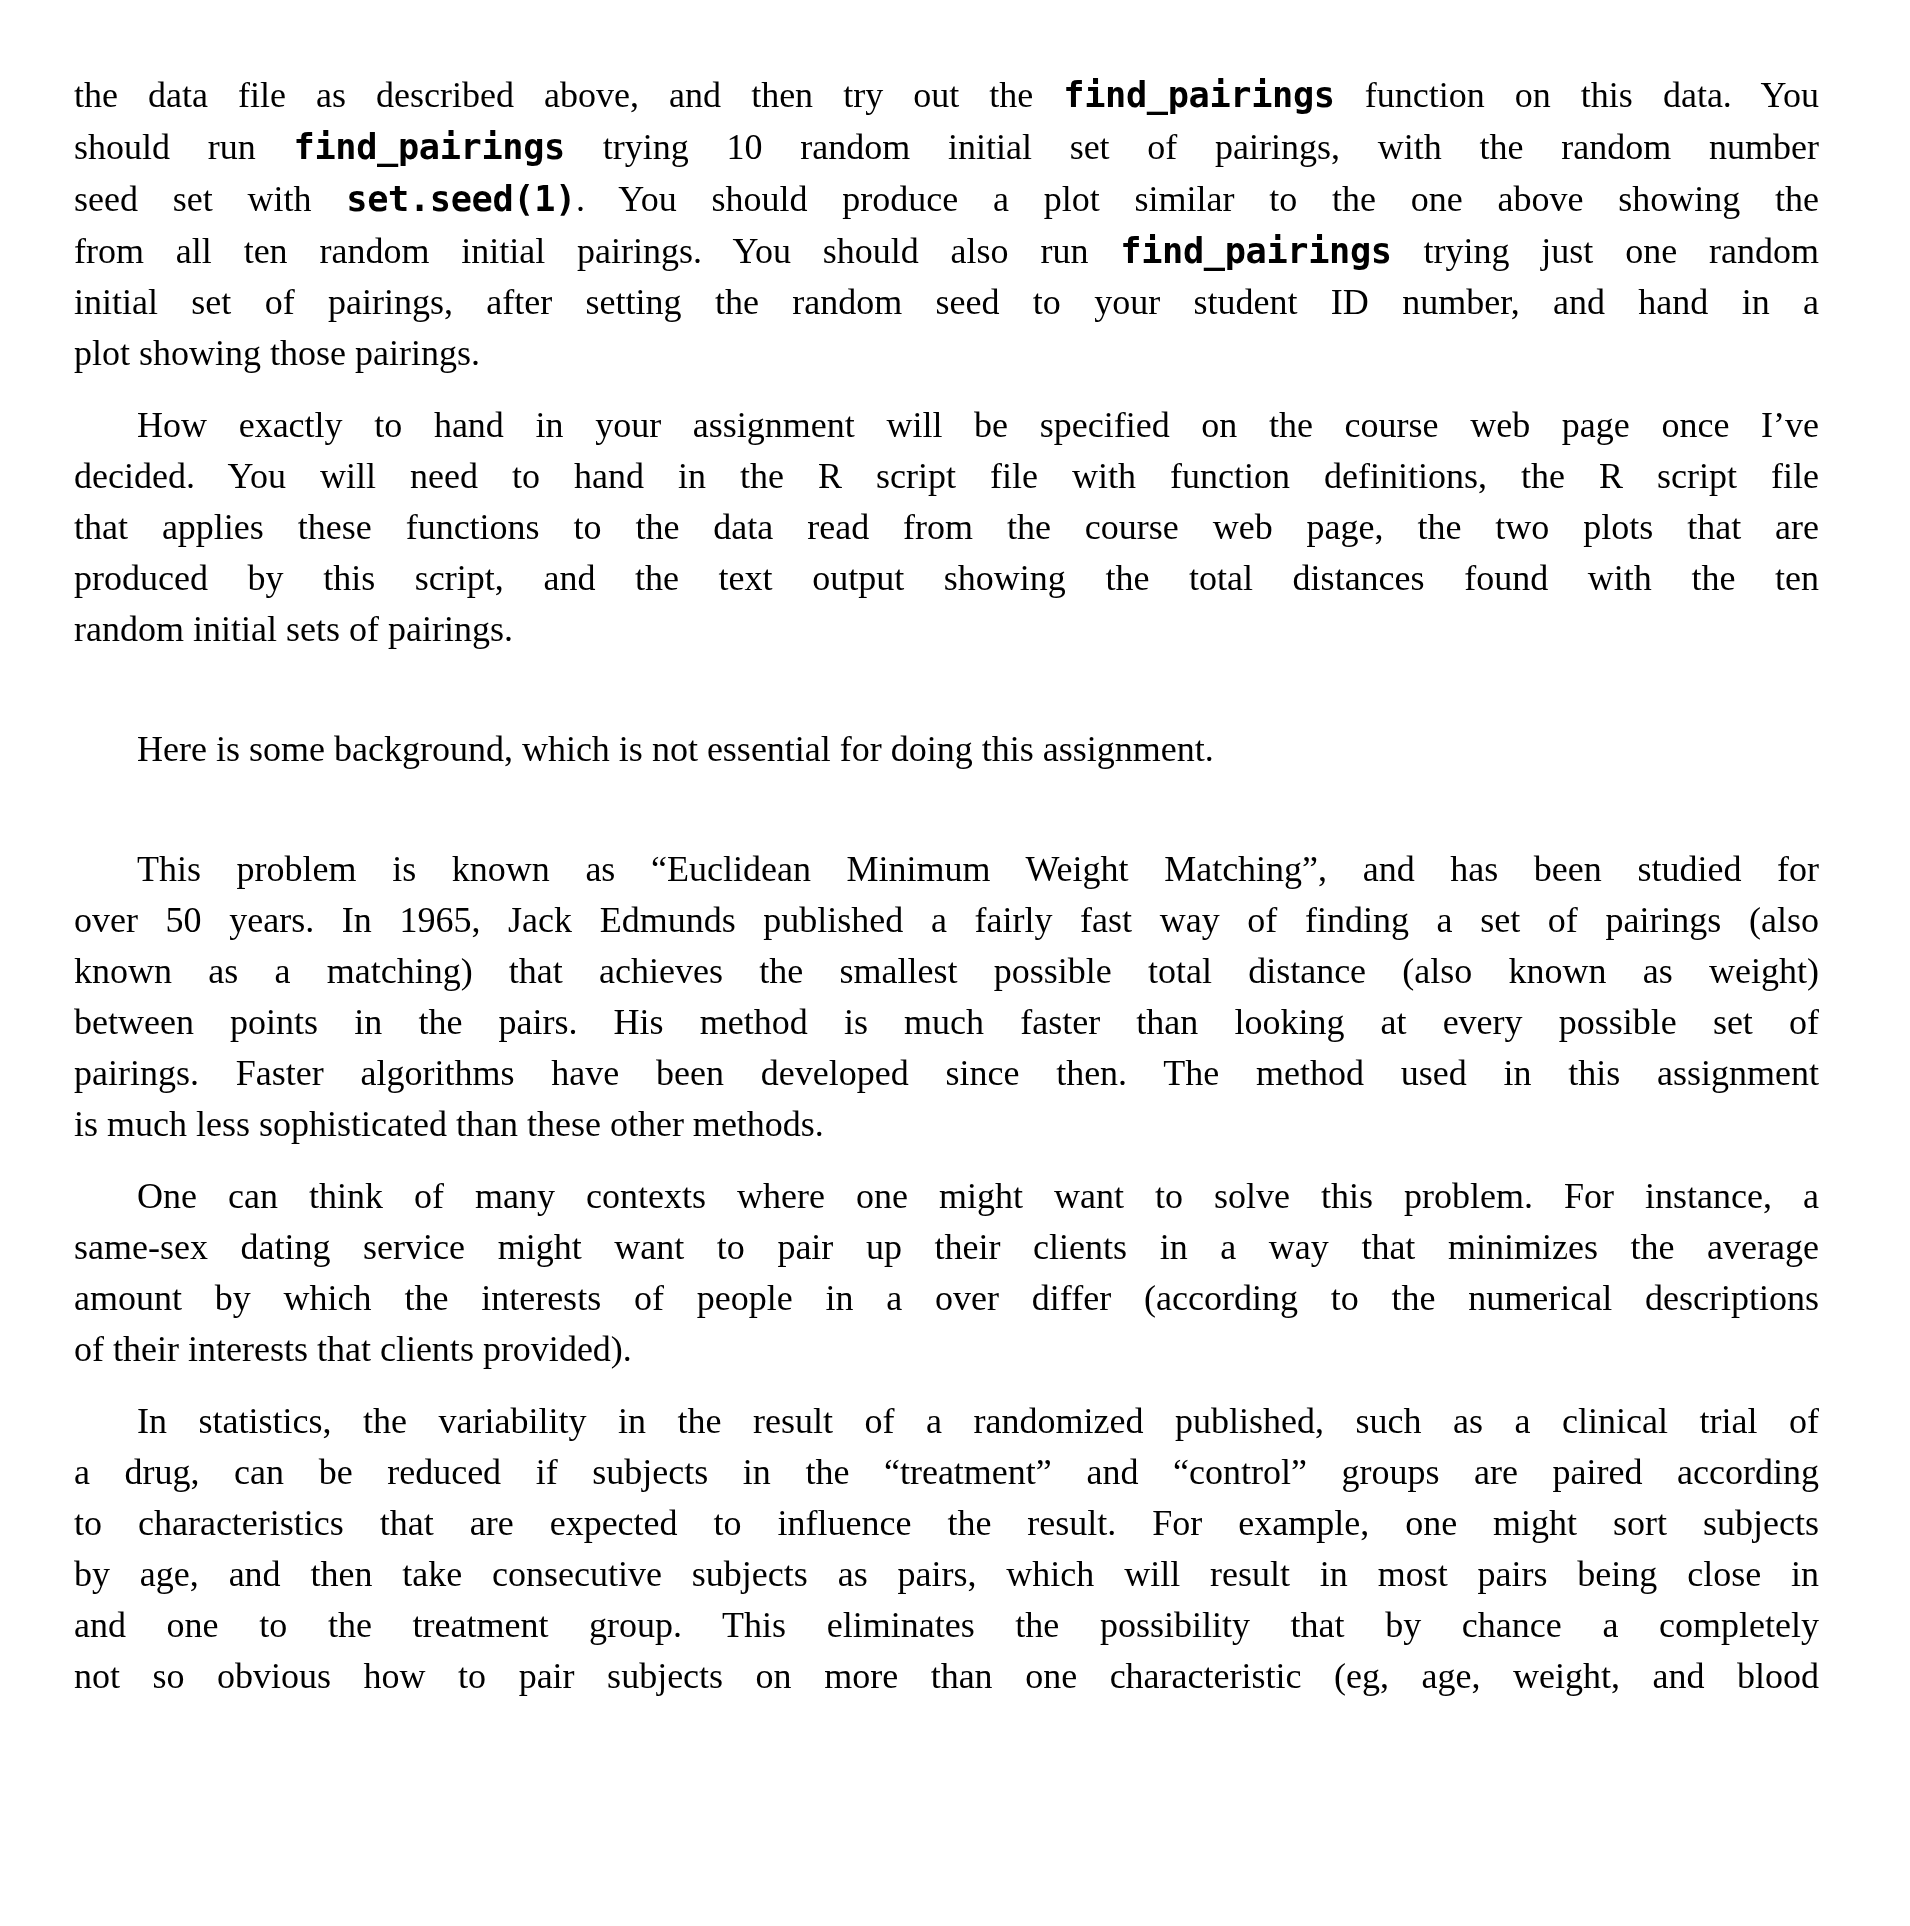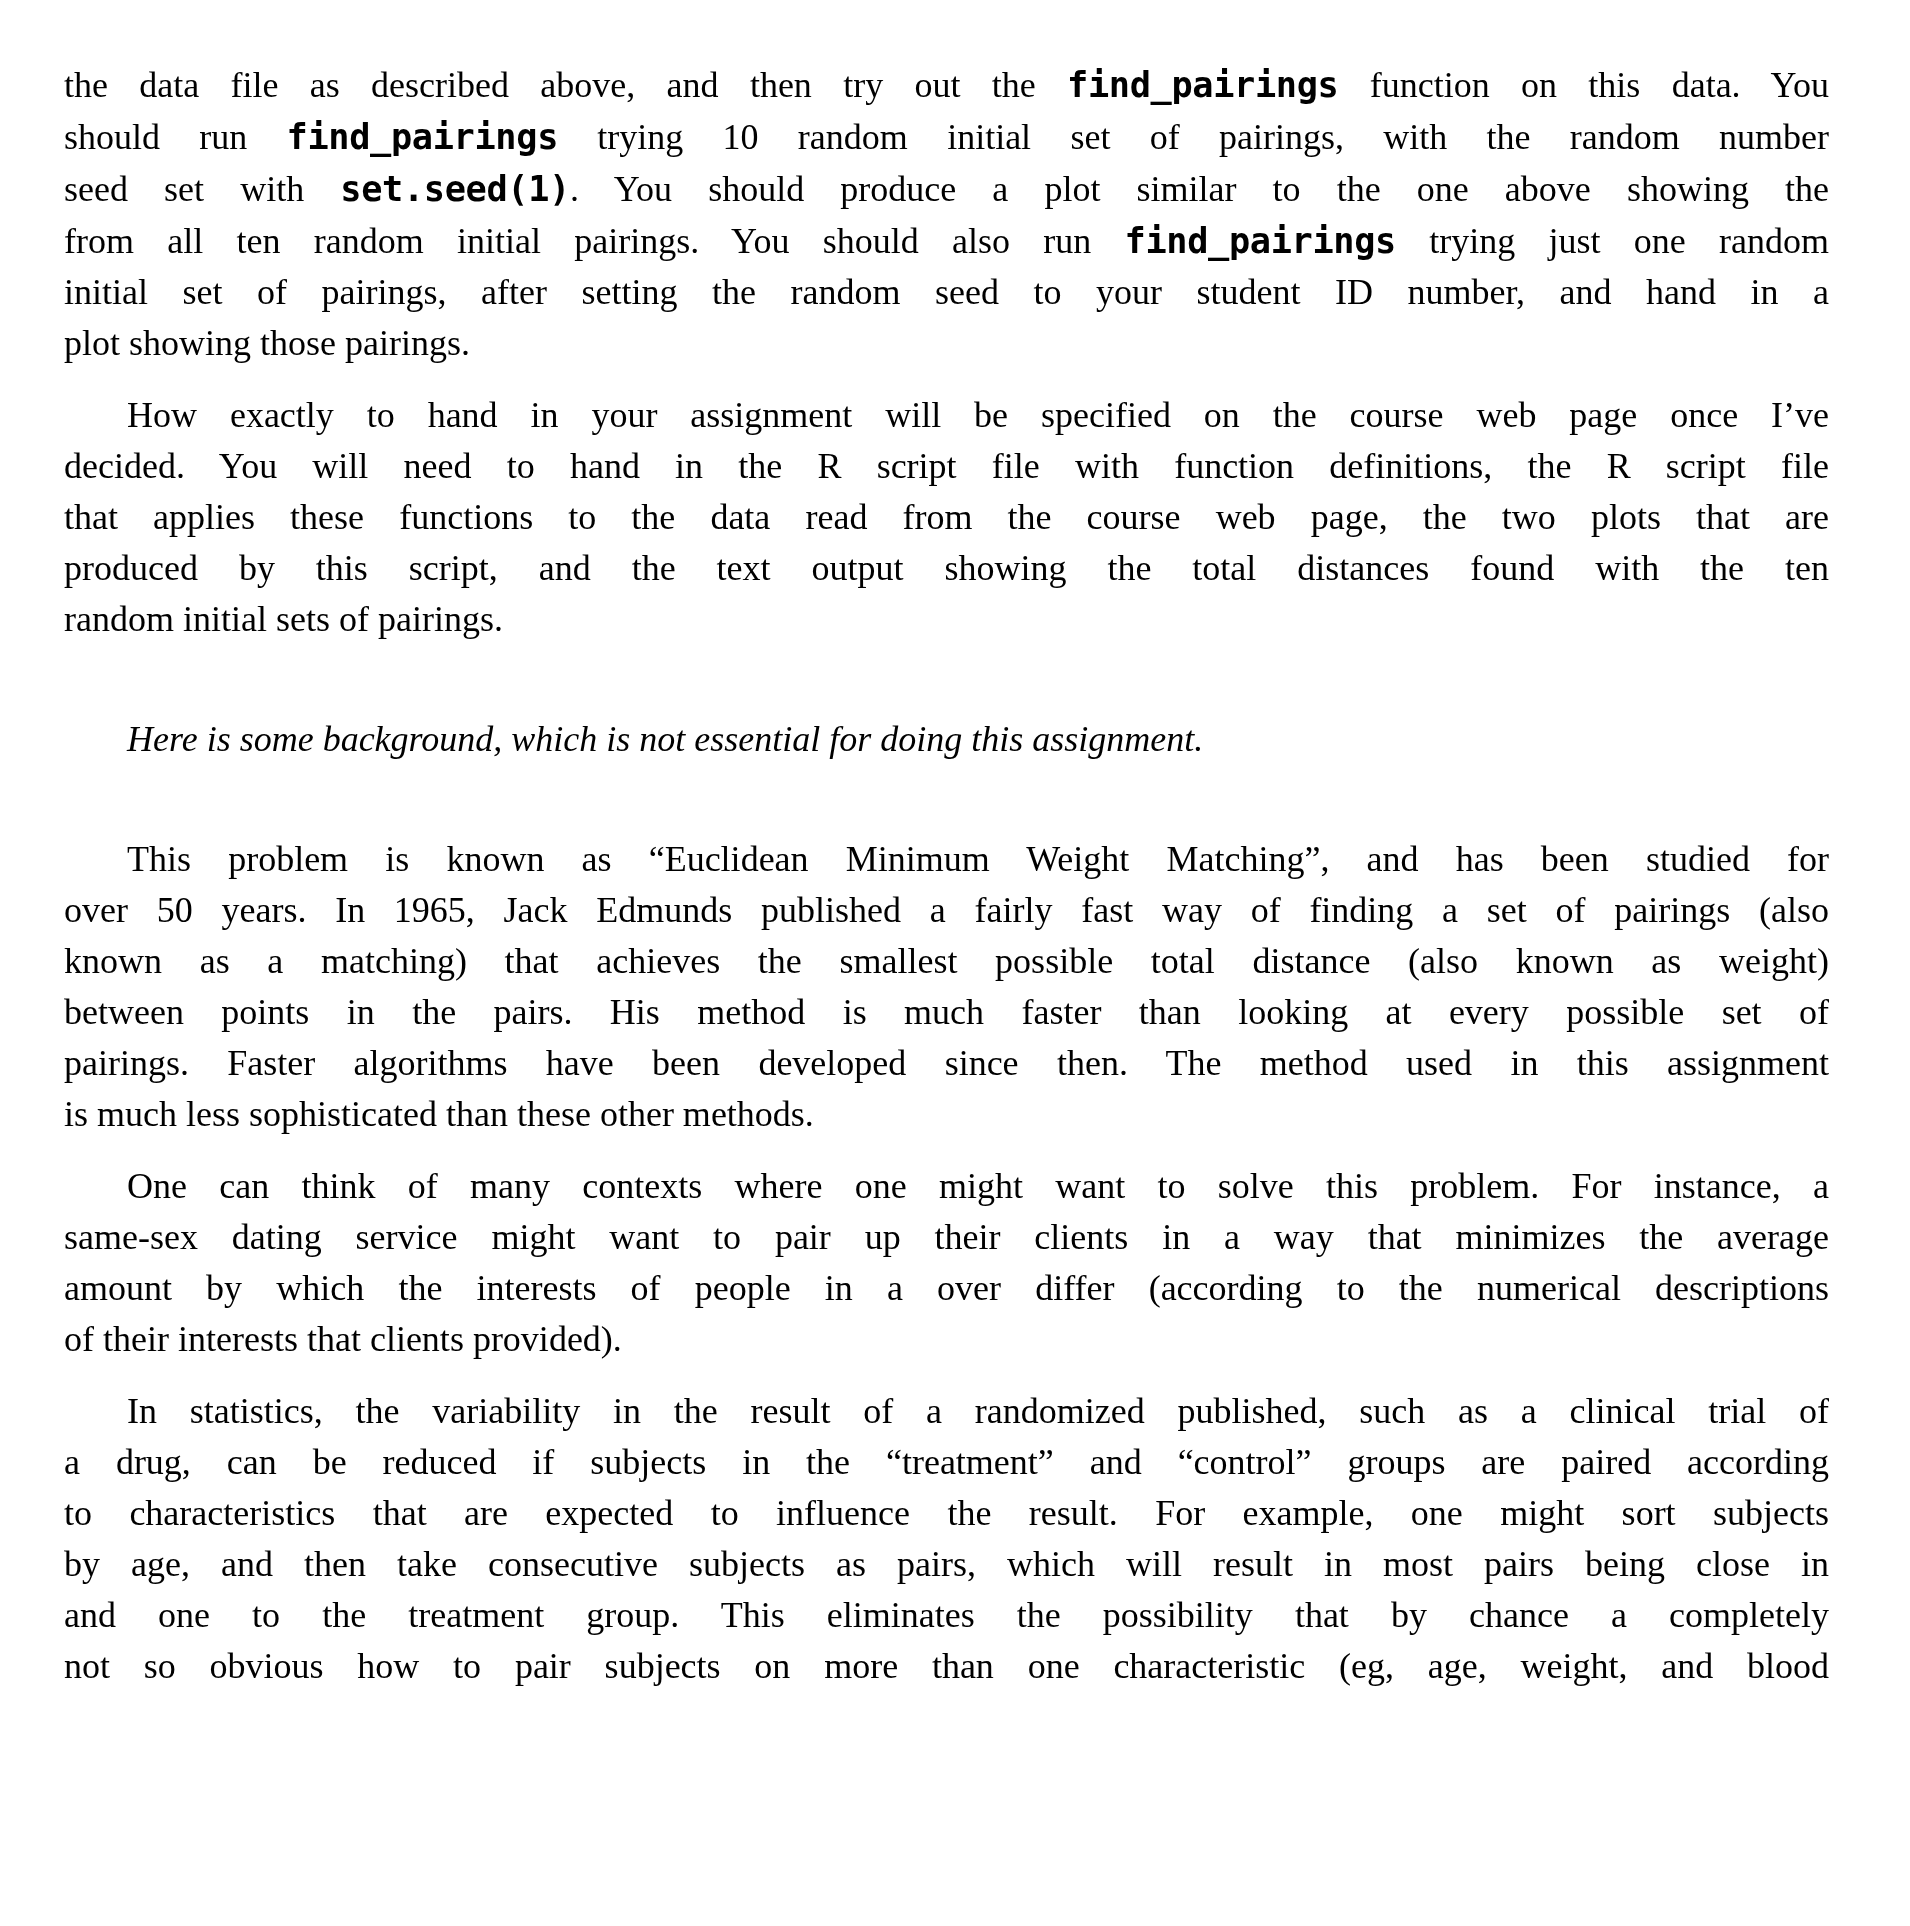--- a/index.html
+++ b/index.html
@@ -17,23 +17,23 @@
   .text-column {
     position: absolute;
     left: 57px;
     top: 52px;
     width: 1779px;
     color: #000000;
     font-family: "Liberation Serif", "DejaVu Serif", serif;
     font-size: 36px;
     line-height: 51px;
   }
-  .para { margin: 7px; }
+  .para { margin: 17px; }
   .para + .para { margin-top: 21px; }
-  .para.isolated { margin-top: 69px; margin-bottom: 69px; font-style: italic; }
+  .para.isolated { margin-top: 69px; margin-bottom: 69px; }
   .para.indent .line:first-child { text-indent: 63px; }
   .line {
     text-align: justify;
     text-align-last: justify;
     white-space: nowrap;
   }
   .line.last { text-align-last: left; }
   .code {
     font-family: "DejaVu Sans Mono", "Liberation Mono", monospace;
     font-weight: bold;

